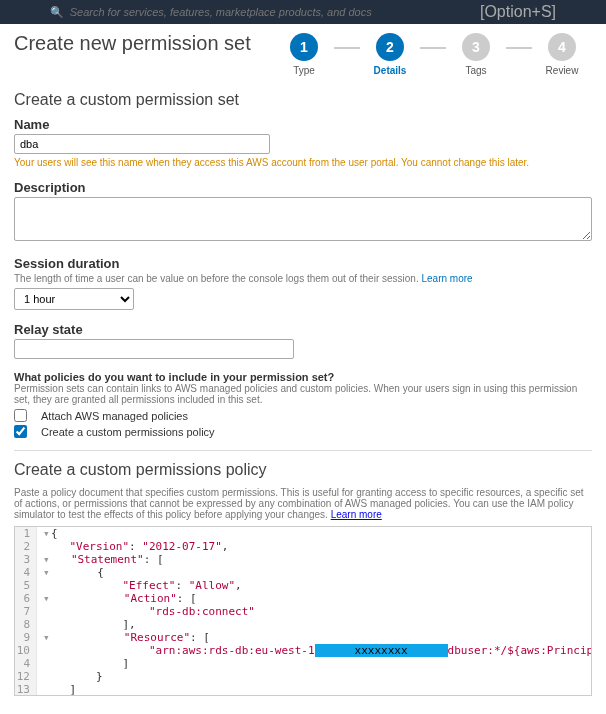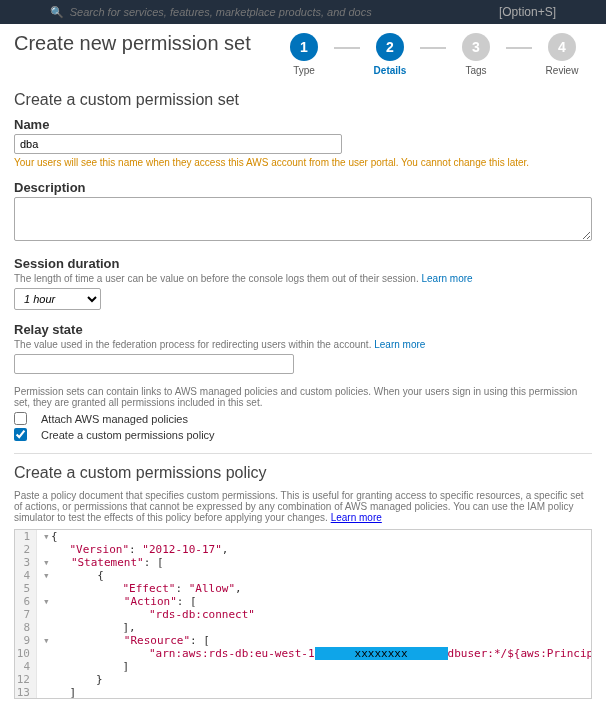--- a/index.html
+++ b/index.html
@@ -1,41 +1,41 @@
 <!DOCTYPE html>
 <html><head>
 <meta charset="utf-8">
 <style>
   * { box-sizing: border-box; margin: 0; padding: 0; }
   body { font-family: "Helvetica Neue", Arial, sans-serif; font-size: 12px; color: #333; background: #fff; width: 606px; }
   .topbar { background: #232f3e; height: 24px; display: flex; align-items: center; padding: 0 50px; }
   .search-wrap { display: flex; align-items: center; width: 100%; gap:6px;}
   .search-icon { color:#ccc; font-size:11px;}
   .search-input { flex:1; background: transparent; border:none; color:#aaa; font-style:italic; font-size:11px;}
-  .search-kbd { color:#aaa; font-size:12px;text-align:right; }
+  .search-kbd { color:#aaa; font-size:16px;text-align:right; }
   .page { padding: 8px 14px 17px 14px; }
   h1.page-title { font-size: 20px; font-weight: 400; color:#444; margin-bottom:6px;}
   .wizard { display:flex; align-items:flex-start; justify-content:space-between; margin: -28px 0 8px 260px; }
   .step { display:flex; flex-direction:column; align-items:center; width:60px; position:relative;}
   .step-circle { width:28px; height:28px; border-radius:50%; display:flex; align-items:center; justify-content:center; font-weight:bold; font-size:14px; color:#fff;}
   .step-circle.active { background:#0073bb; }
   .step-circle.done { background:#0073bb; }
   .step-circle.todo { background:#ccc; }
   .step-label { font-size:10px; margin-top:4px; color:#555;}
   .step-label.active { color:#0073bb; font-weight:bold;}
   .connector { flex:1; height:2px; background:#ccc; margin-top:14px;}
   h2.section-title { font-size:16px; font-weight:400; color:#444; border-top:1px solid #ddd; padding-top:10px; margin-top:11px; margin-bottom:8px;}
   h2.section-title.first { border-top:none; padding-top:4px;}
   .field-label { font-weight:bold; font-size:13px; margin-bottom:2px; display:block;}
   .help { font-size:10px; color:#777; margin-bottom:4px;}
   .help a { color:#0073bb; text-decoration:none;}
   input.text, textarea.text, select.text { border:1px solid #aaa; border-radius:2px; padding:3px 5px; font-size:11px; width:100%; background:#fff;}
-  input.text.name { width:328px;}
+  input.text.name { width:256px;}
   textarea.text.desc { width:100%; height:44px; resize:both;}
-  select.text.duration { width:87px;font-style:italic;}
+  select.text.duration { width:120px;}
   input.text.relay { width:280px;}
   .warn { color:#d48b00; font-size:10px; margin-top:3px;}
   .block { margin-bottom:12px;}
   .policies-question { font-weight:bold; font-size:11px;}
   .checkbox-row { display:flex; align-items:center; gap:14px; font-size:11px; margin-top:3px;}
   .checkbox-row input { accent-color:#0073bb;}
   .policy-desc { font-size:10px; color:#777; margin:3px 0 5px 0;}
   .code-editor { border:1px solid #ccc; font-family:Menlo,Consolas,monospace; font-size:11px; background:#fff; margin-top:6px; max-height:170px; overflow:auto;}
   .code-line { display:flex; }
   .gutter { width:22px; text-align:right; padding-right:6px; color:#999; background:#f2f2f2; border-right:1px solid #e6e6e6; user-select:none; flex-shrink:0;}
@@ -98,25 +98,25 @@
   <div class="block">
     <label class="field-label">Session duration</label>
     <div class="help"><span>The length of time a user can be value on before the console logs them out of their session.</span> <a href="#">Learn more</a></div>
     <select class="text duration">
       <option>1 hour</option>
     </select>
   </div>
 
   <div class="block">
     <label class="field-label">Relay state</label>
-    <div class="help"><span>The value used in the federation process for redirecting users within the account.</span> <a href="#">Learn more</a></div>
     <input class="text relay" value="" style="">
   </div>
 
   <div class="block">
+    <div class="policies-question">What policies do you want to include in your permission set?</div>
     <div class="help">Permission sets can contain links to AWS managed policies and custom policies. When your users sign in using this permission set, they are granted all permissions included in this set.</div>
     <label class="checkbox-row">
       <input type="checkbox" style="">
       <span>Attach AWS managed policies</span>
     </label>
     <label class="checkbox-row">
       <input type="checkbox" checked="" style="">
       <span>Create a custom permissions policy</span>
     </label>
   </div>
@@ -124,21 +124,21 @@
   <h2 class="section-title">Create a custom permissions policy</h2>
   <div class="policy-desc"><span>Paste a policy document that specifies custom permissions. This is useful for granting access to specific resources, a specific set of actions, or permissions that cannot be expressed by any combination of AWS managed policies. You can use the IAM policy simulator to test the effects of this policy before applying your changes.</span> <a href="#">Learn more</a></div>
 
   <div class="code-editor">
     <div class="code-line">
         <div class="gutter">1</div>
         <div class="code"><span class="fold">▾</span>{</div>
       </div>
     <div class="code-line">
         <div class="gutter">2</div>
-        <div class="code">    <span class="key">"Version"</span>: <span class="str">"<span>2012-10-17</span>"</span>,</div>
+        <div class="code">    <span class="key">"Version"</span>: <span class="str">"<span>2012-07-17</span>"</span>,</div>
       </div>
     <div class="code-line">
         <div class="gutter">3</div>
         <div class="code"><span class="fold">▾</span>   <span class="key">"Statement"</span>: [</div>
       </div>
     <div class="code-line">
         <div class="gutter">4</div>
         <div class="code"><span class="fold">▾</span>       {</div>
       </div>
     <div class="code-line">

